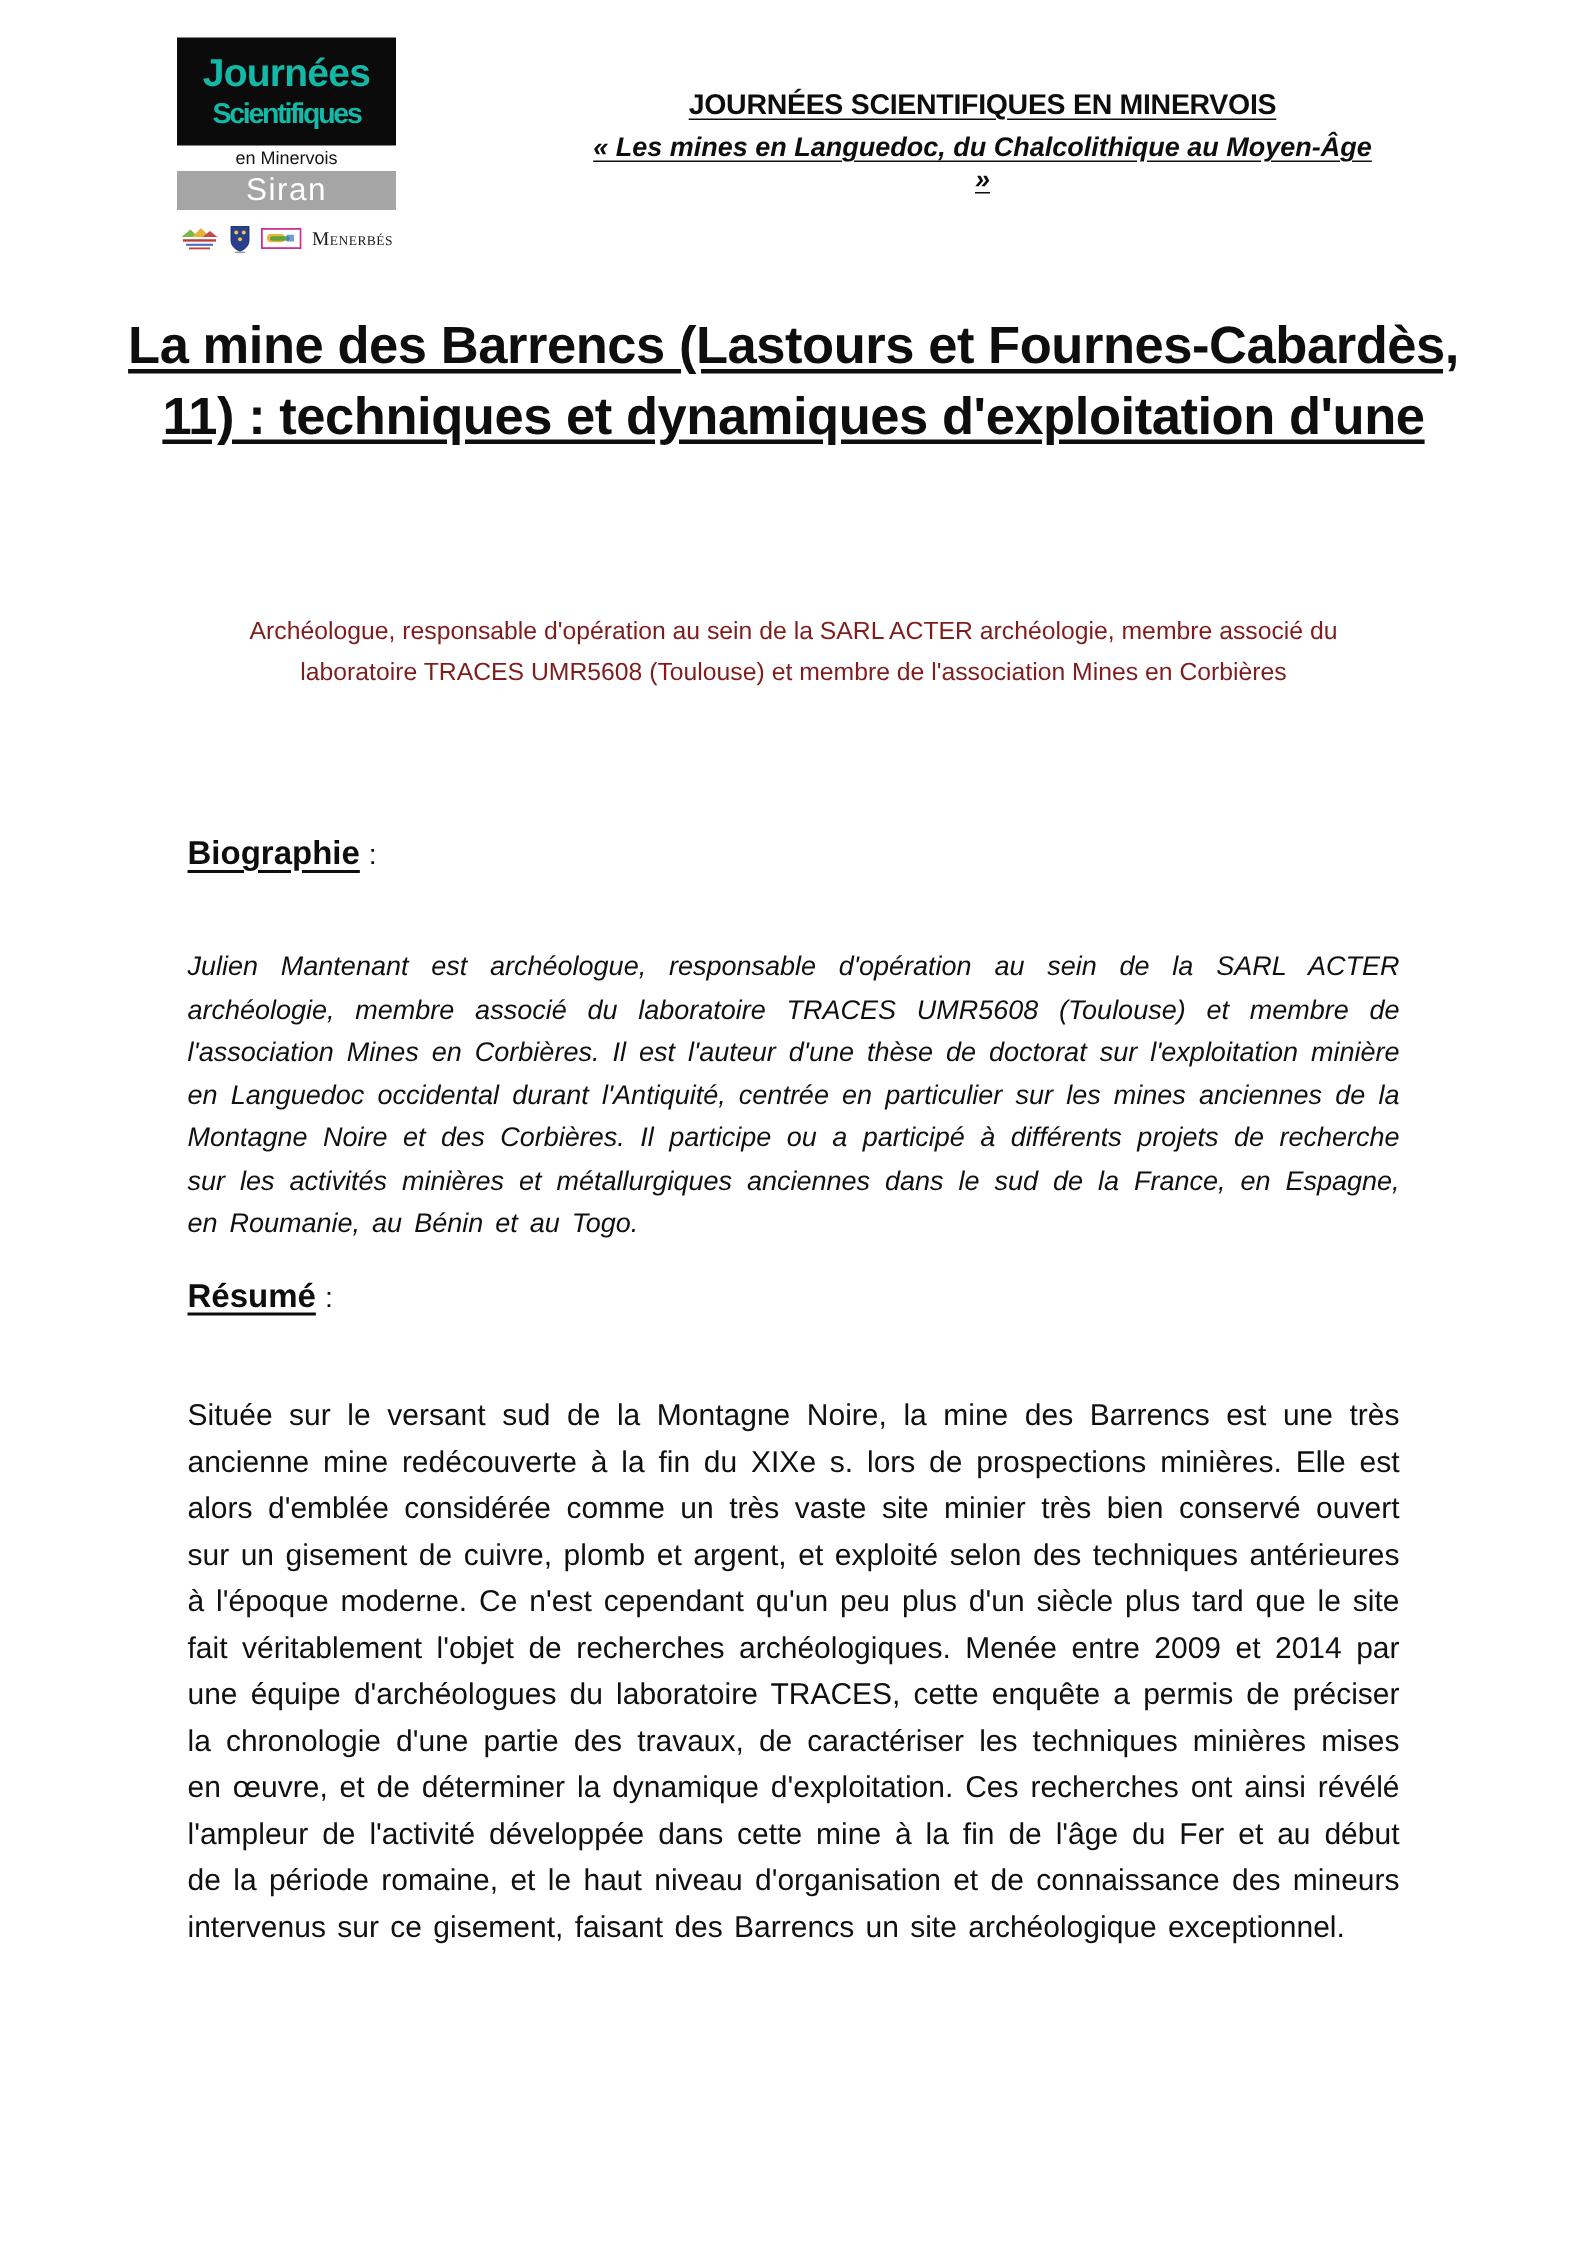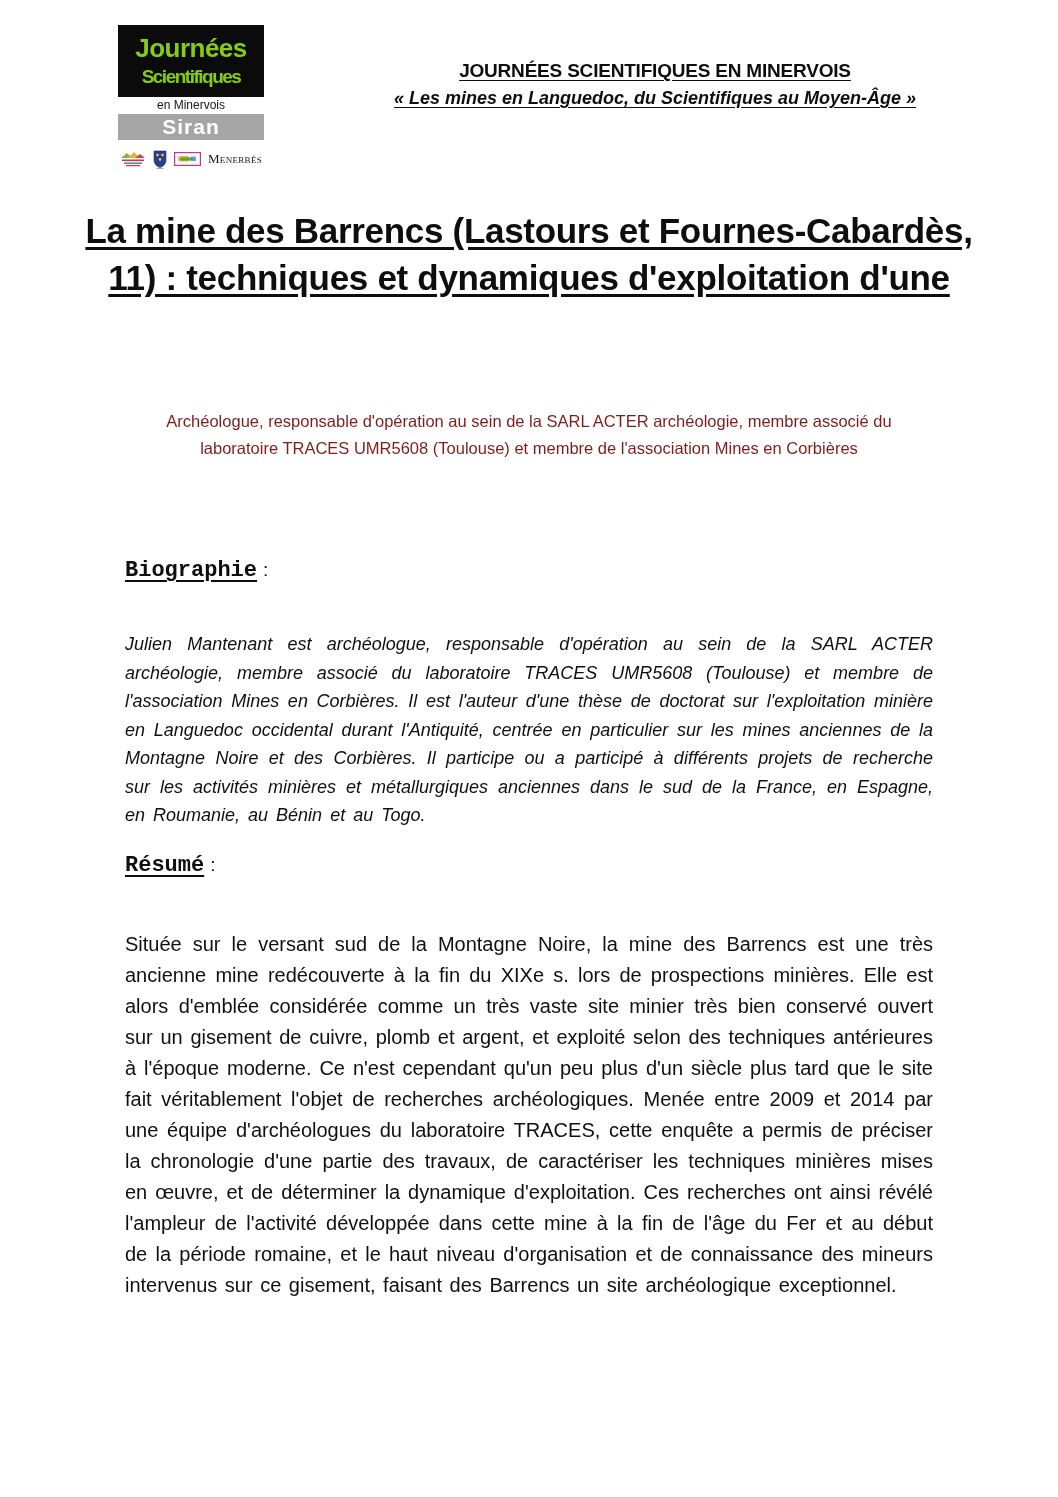--- a/index.html
+++ b/index.html
@@ -10,29 +10,29 @@
     margin: 0 auto;
     background: #ffffff;
     color: #0e0e0e;
     font-family: "Liberation Sans", sans-serif;
     overflow: hidden;
   }
 
   
   .logo-block { position: absolute; left: 118px; top: 25px; width: 146px; }
   .logo-black {
-    background: #0b0b0b; color: #84cc16; text-align: center;
+    background: #0b0b0b; color: #14b8a6; text-align: center;
     padding: 8px 2px 6px 2px;
   }
   .logo-l1 { font-size: 26px; font-weight: bold; letter-spacing: -0.5px; line-height: 30px; }
   .logo-l2 { font-size: 19px; font-weight: bold; letter-spacing: -1.5px; line-height: 28px; }
   .logo-minervois { font-size: 12px; color: #141414; text-align: center; padding: 1px 0 2px; }
   .logo-siran {
     background: #a5a5a5; color: #ffffff; text-align: center;
-    font-size: 21px; font-weight: bold; letter-spacing: 1px;
+    font-size: 21px; font-weight: normal; letter-spacing: 1px;
     height: 26px; line-height: 25px;
   }
   .logo-partners {
     display: flex; justify-content: center; align-items: center;
     gap: 7px; padding-top: 8px; height: 22px;
   }
   .partner-landscape, .partner-shield, .partner-label { display: block; }
   .partner-menerbes {
     font-family: "Liberation Serif", serif;
     font-variant: small-caps;
@@ -61,21 +61,21 @@
     letter-spacing: -0.3px;
   }
 
   
   .author-block { position: absolute; top: 399px; left: 0; right: 0; text-align: center; }
   .author-name { font-size: 21px; font-weight: bold; letter-spacing: -0.2px; }
   .author-affil { margin-top: 9px; font-size: 16.5px; line-height: 27px; color: #7f1d1d; }
 
   
   .section-heading { position: absolute; left: 125px; font-size: 22px; font-weight: bold; }
-  .section-heading .h-label { text-decoration: underline; text-underline-offset: 4px; font-family: Liberation Mono, monospace; }
+  .section-heading .h-label { text-decoration: underline; text-underline-offset: 4px; }
   .section-heading .h-suffix { font-weight: normal; font-size: 19px; margin-left: 6px; }
   .heading-bio { top: 556px; }
   .heading-resume { top: 851px; }
 
   
   .bio-text {
     position: absolute; top: 612px; left: 125px; width: 808px;
     font-size: 18px; font-style: italic; line-height: 28.5px;
     text-align: justify; word-spacing: 3px; color: #101010;
   }
@@ -118,21 +118,21 @@
         <rect x="4" y="4" width="12" height="5.5" rx="2.5" fill="#e8b83a"></rect>
         <rect x="6" y="5.5" width="13" height="3" rx="1.5" fill="#4a9e3f" opacity="0.85"></rect>
         <rect x="17" y="4.5" width="5" height="4.5" fill="#3a6fc2" opacity="0.7"></rect>
       </svg>
       <span class="partner-menerbes">Menerbés</span>
     </div>
   </div>
 
   <div class="header-text">
     <div class="header-title">JOURNÉES SCIENTIFIQUES EN MINERVOIS</div>
-    <div class="header-subtitle">« Les mines en Languedoc, du Scientifiques au Moyen-Âge »</div>
+    <div class="header-subtitle">« Les mines en Languedoc, du Chalcolithique au Moyen-Âge »</div>
   </div>
 
   <div class="article-title">
     <div class="t-line">La mine des Barrencs (Lastours et Fournes-Cabardès,</div>
     <div class="t-line">11) : techniques et dynamiques d'exploitation d'une</div>
   </div>
 
   <div class="author-block">
     <div class="author-affil">
       <div>Archéologue, responsable d'opération au sein de la SARL ACTER archéologie, membre associé du</div>

